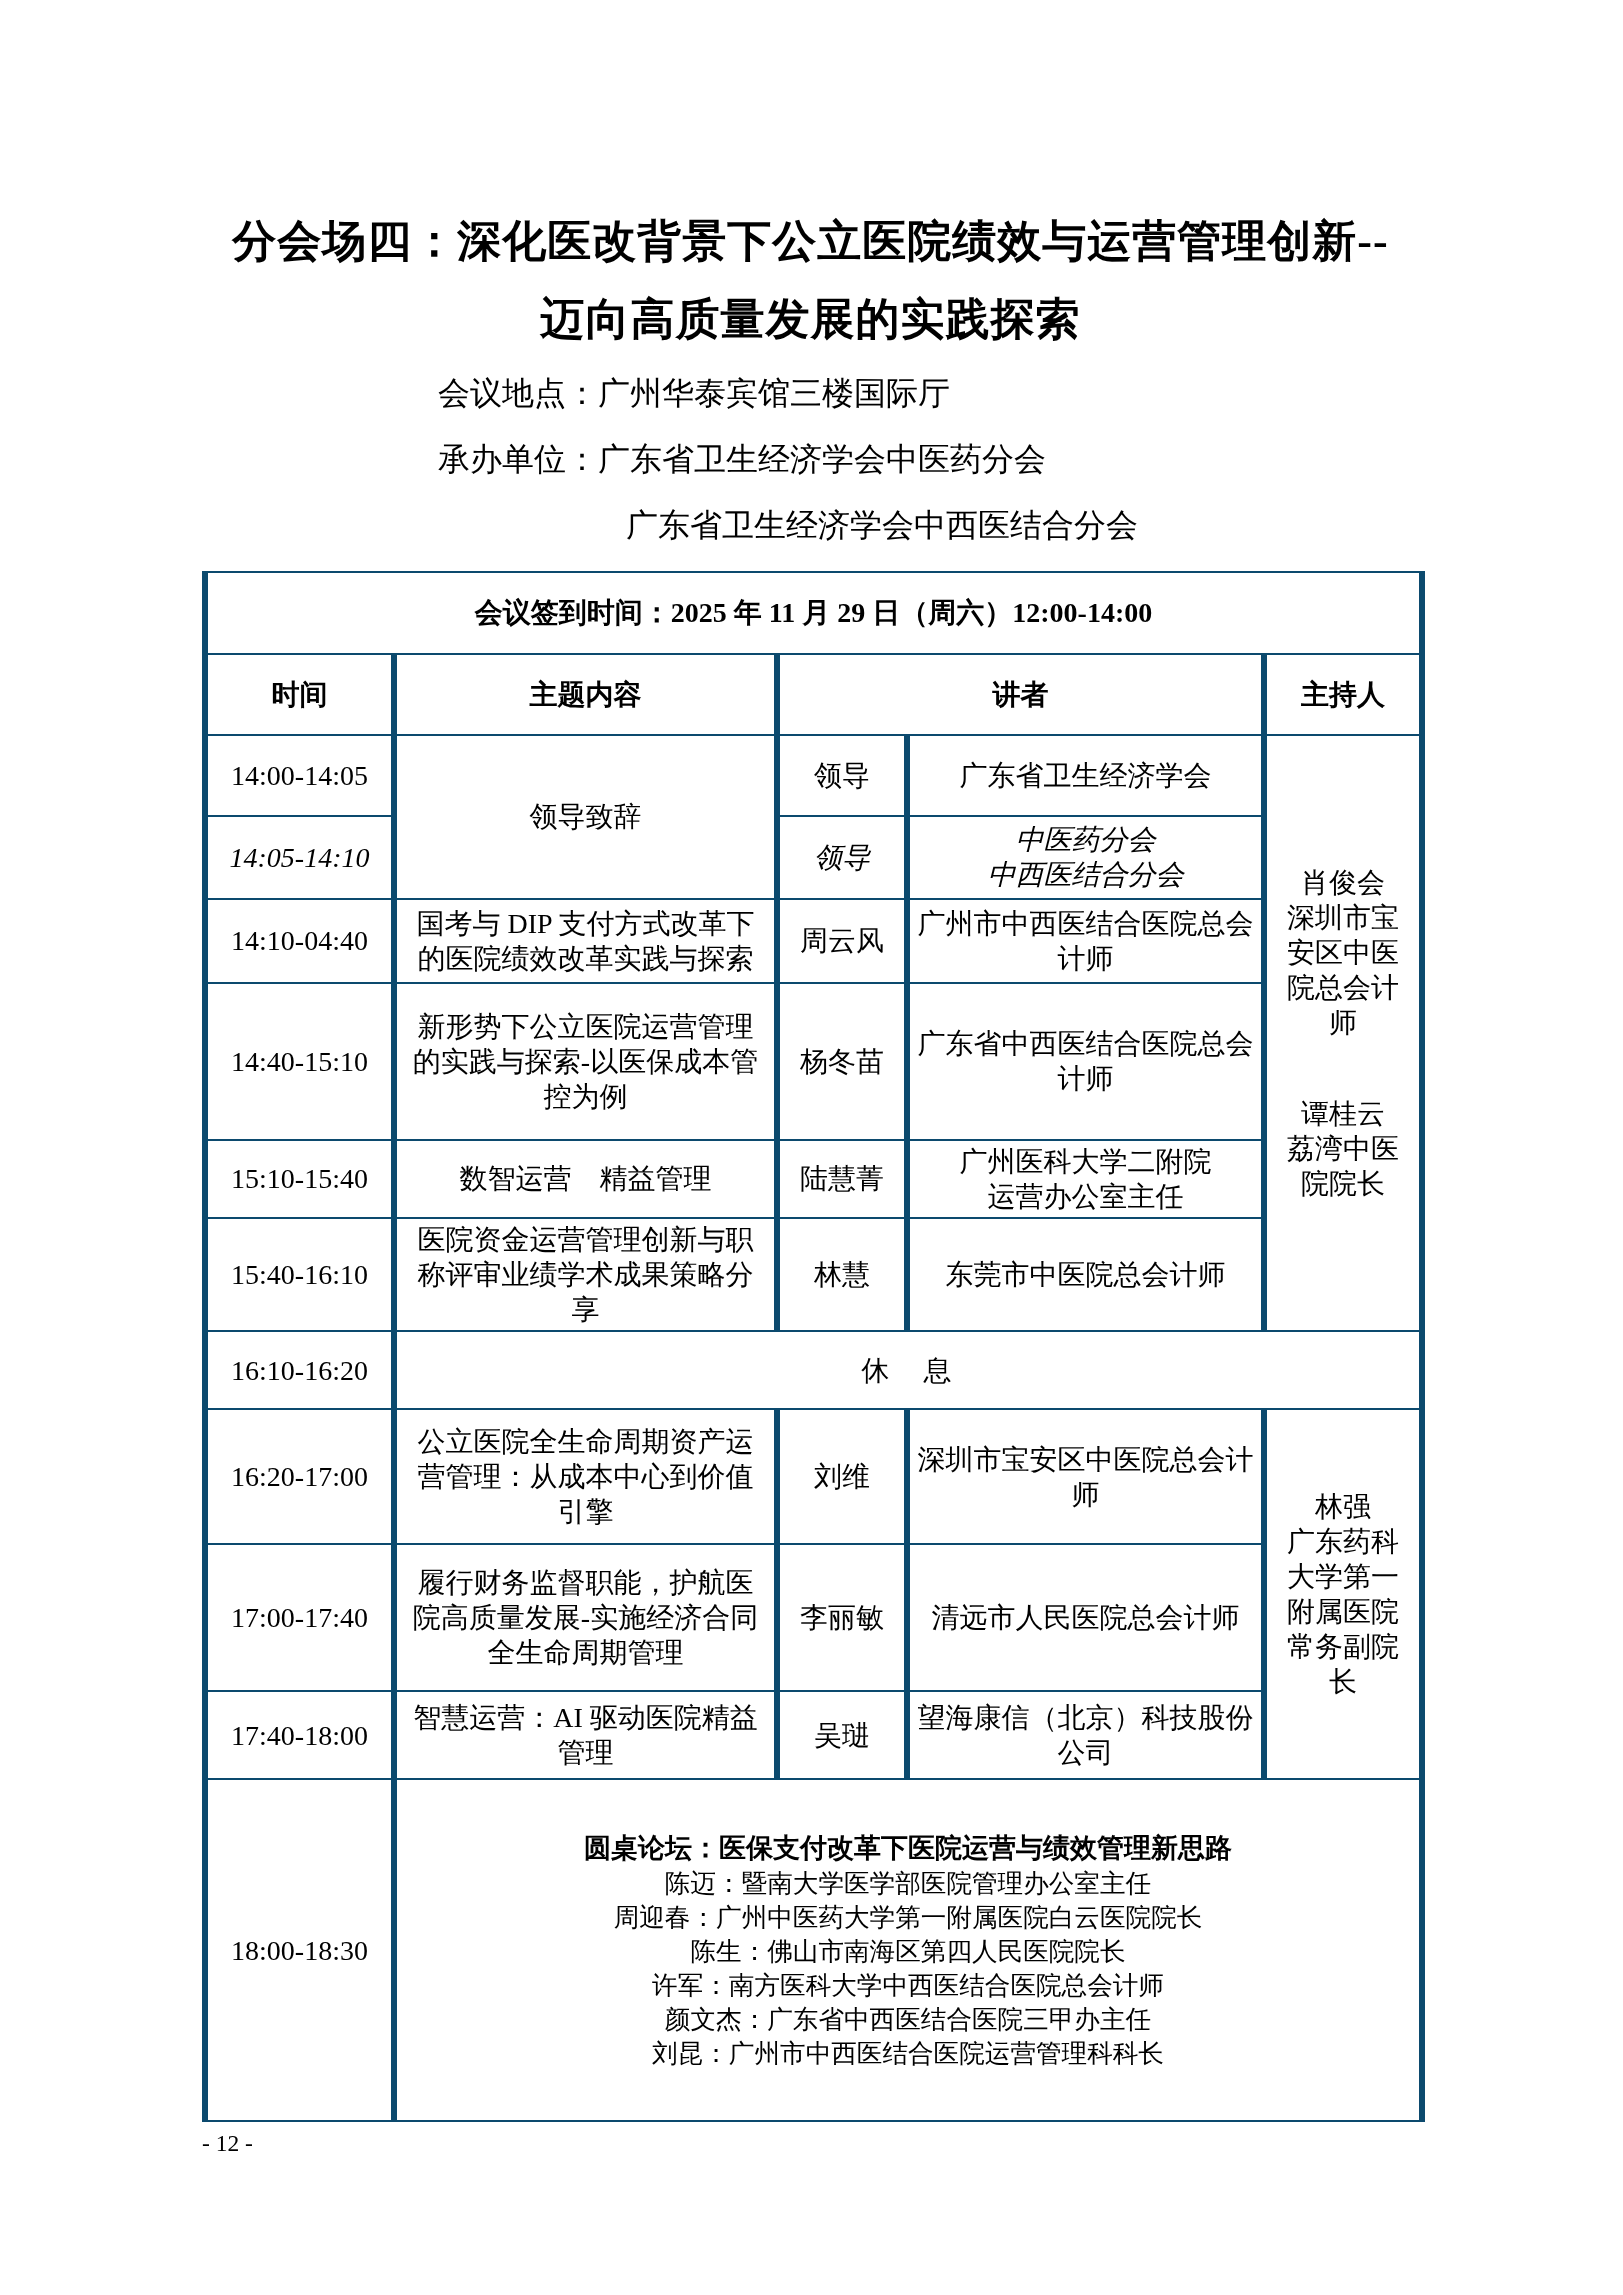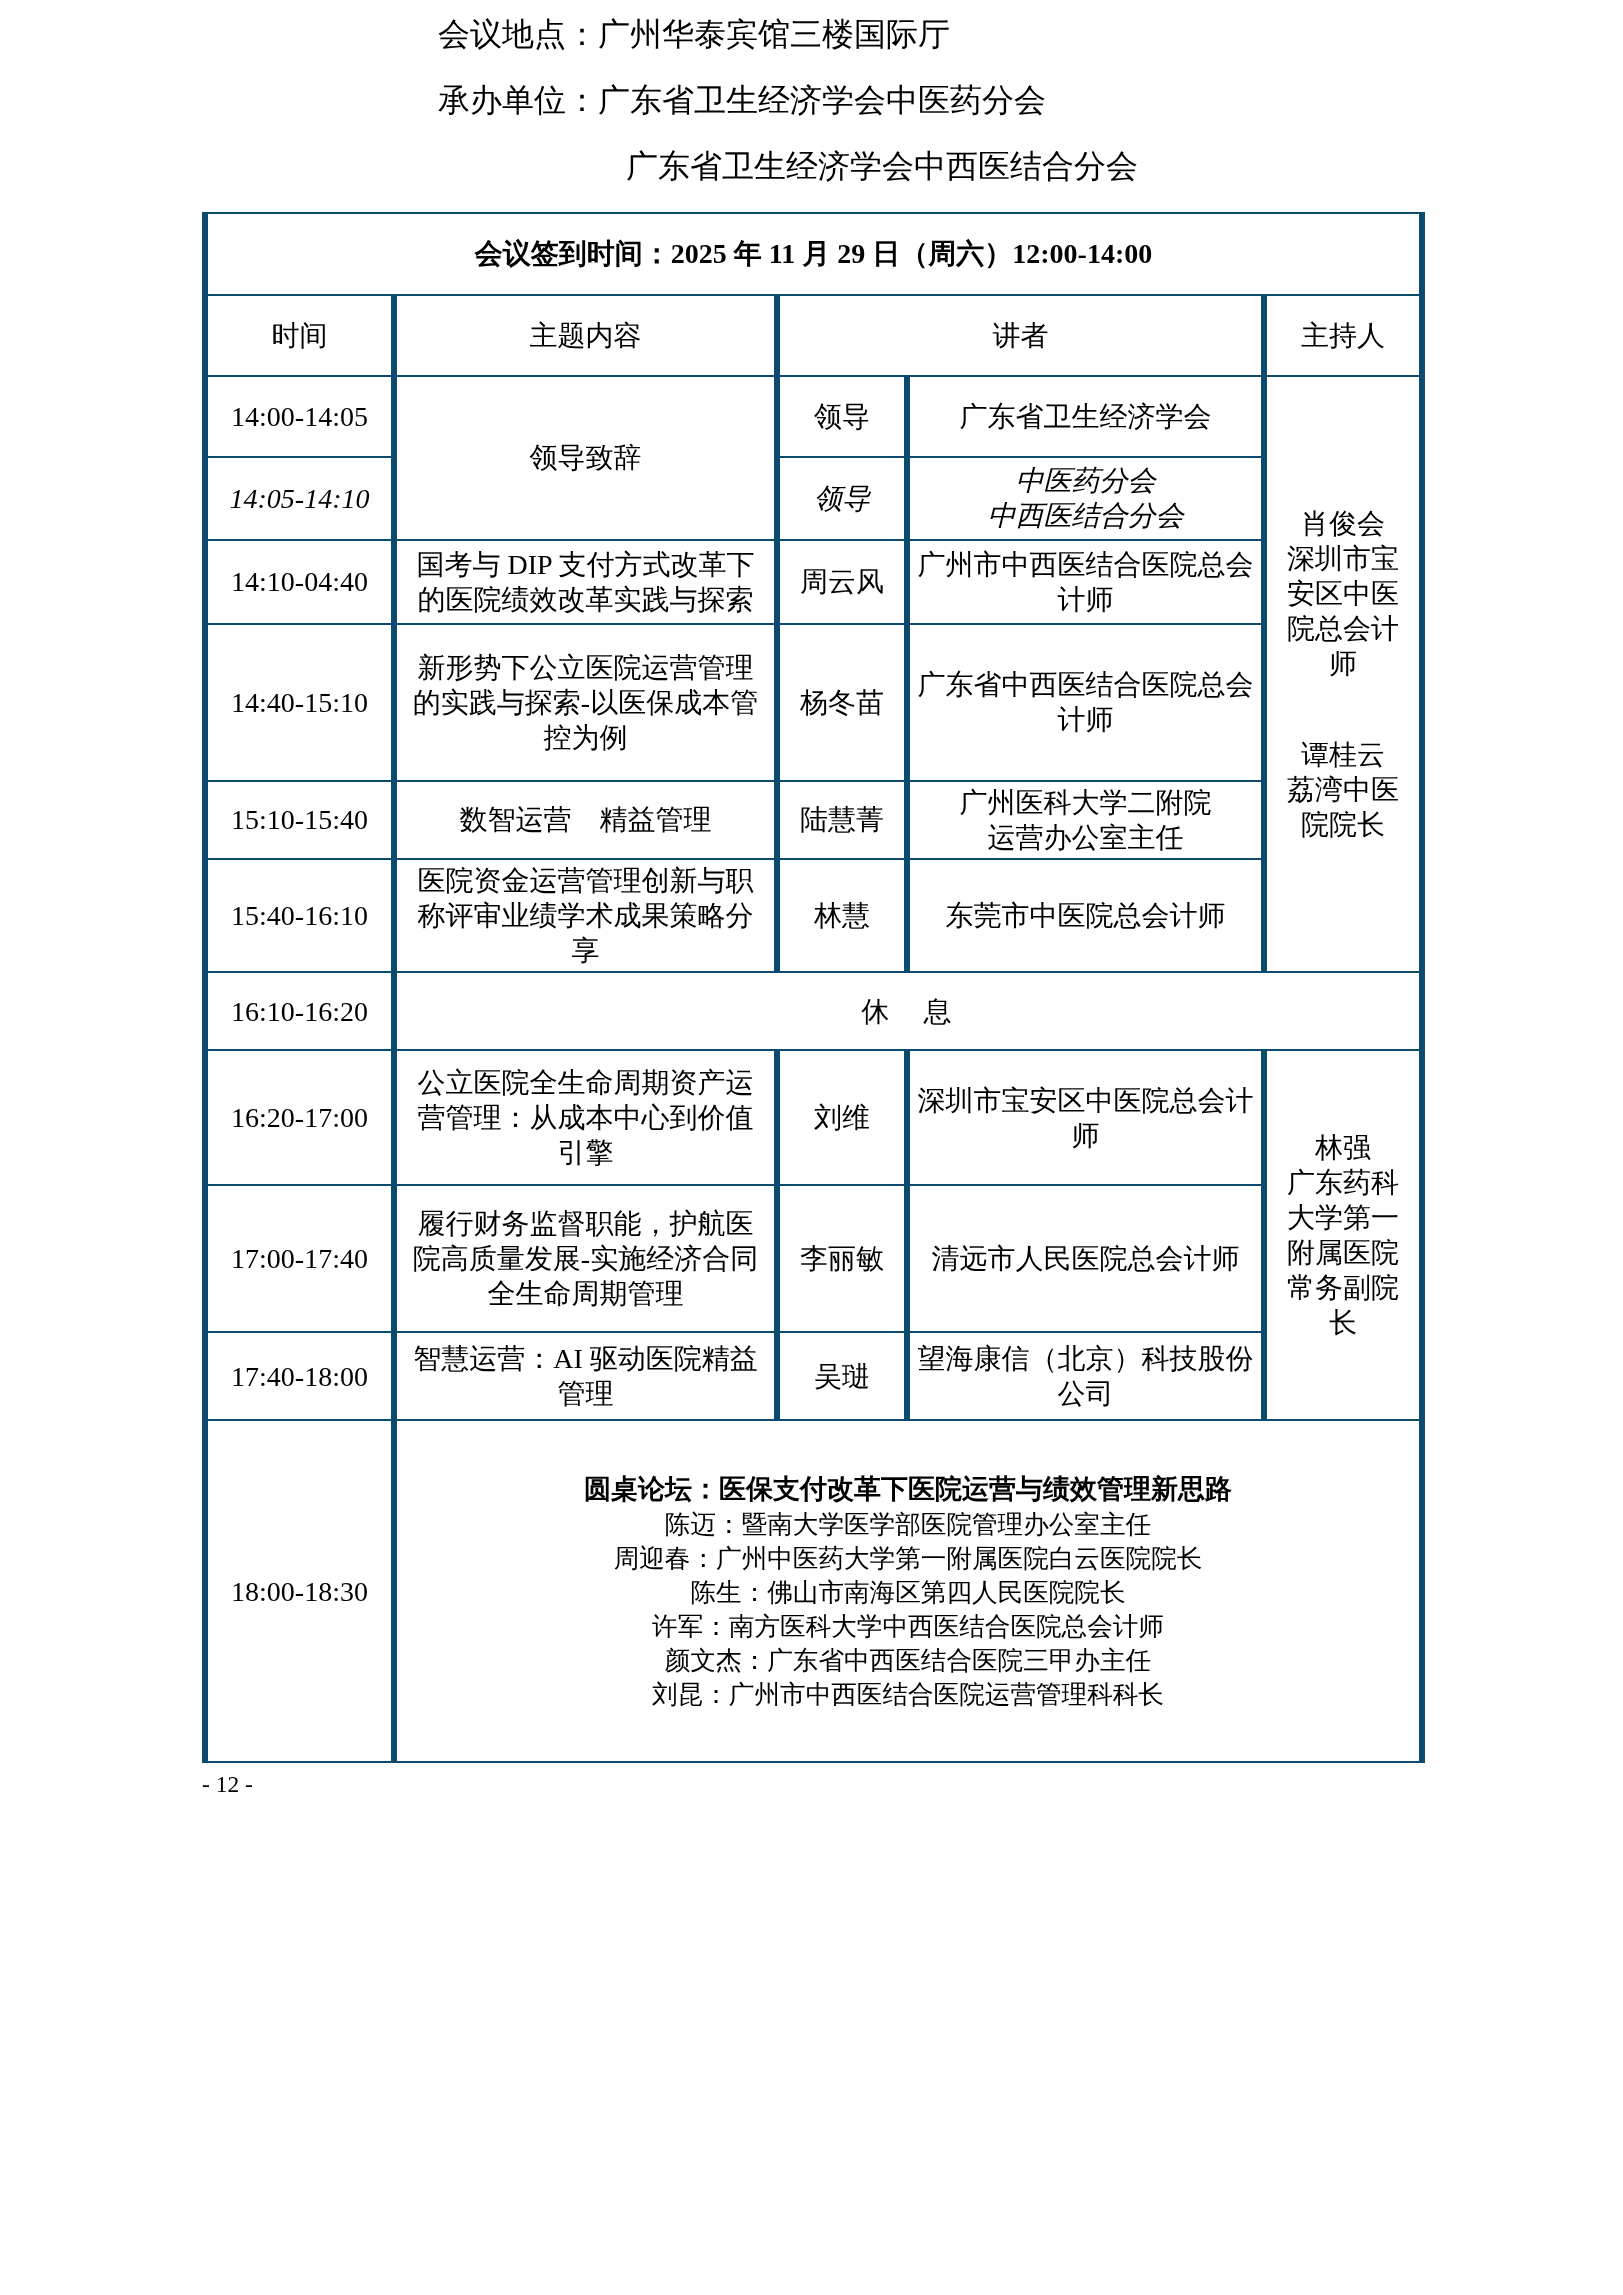--- a/index.html
+++ b/index.html
@@ -73,21 +73,21 @@
   .tr-7  { height: 135px; margin-left: 46px; }
   .tr-8  { height: 147px; }
   .tr-9  { height: 88px; }
   .tr-10 { height: 342px; }
 
   td.signin {
     font-weight: bold;
     font-size: 28px;
   }
   td.th {
-    font-weight: normal;
+    font-weight: bold;
     font-size: 28px;
   }
   td.time {
     font-size: 24px;
     padding-left: 2px;
     padding-right: 2px;
   }
   td.topic {
     padding-left: 16.4px;
     padding-right: 16.4px;
@@ -136,20 +136,24 @@
     font-size: 23.5px;
     margin-top: 8.2px;
   }
 </style>
 </head>
 <body>
 
 <div class="page">
   <div class="content">
 
+    <div class="title">
+      <div>分会场四：深化医改背景下公立医院绩效与运营管理创新--</div>
+      <div>迈向高质量发展的实践探索</div>
+    </div>
 
     <div class="info">
       <div>会议地点：广州华泰宾馆三楼国际厅</div>
       <div>承办单位：广东省卫生经济学会中医药分会</div>
       <div class="indent">广东省卫生经济学会中西医结合分会</div>
     </div>
 
     <table class="agenda">
       <colgroup>
         <col style="width:189px">

